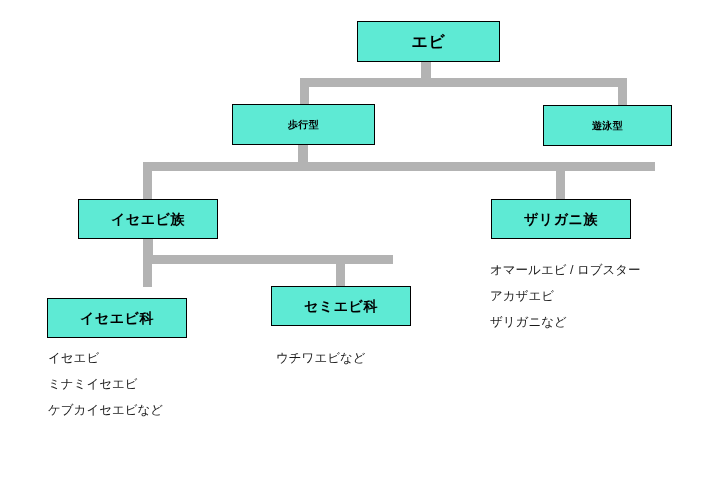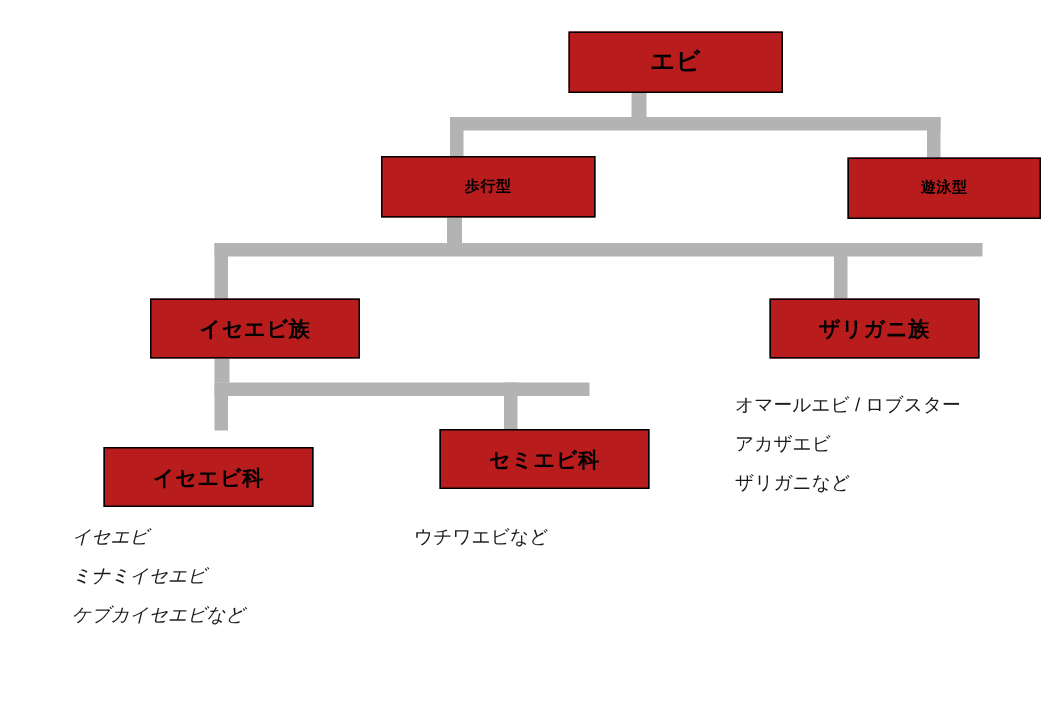--- a/index.html
+++ b/index.html
@@ -17,29 +17,28 @@
     width: 701px;
     height: 484px;
     background: #ffffff;
     overflow: hidden;
   }
   
   .node {
     position: absolute;
     box-sizing: border-box;
     border: 1.5px solid #000000;
-    background: #b91c1c;
+    background: #5eead4;
     display: flex;
     align-items: center;
     justify-content: center;
     font-weight: bold;
     color: #000000;
     z-index: 3;
     letter-spacing: 0.04em;
-    margin-left: 22px;
   }
   .node-label {
     display: block;
     line-height: 1;
     white-space: nowrap;
   }
   
   #node-ebi        { left: 357px; top: 21px;  width: 143px; height: 41px; font-size: 16px; }
   #node-walking    { left: 232px; top: 104px; width: 143px; height: 41px; font-size: 10px; }
   #node-swimming   { left: 543px; top: 105px; width: 129px; height: 41px; font-size: 10px; align-items: center; }
@@ -58,21 +57,21 @@
   
   .species-list {
     position: absolute;
     z-index: 2;
     font-size: 12.5px;
     line-height: 26px;
     color: #1a1a1a;
     white-space: nowrap;
   }
   .species-item { display: block; }
-  #list-ise  { left: 48px;  top: 345px; font-style: italic; }
+  #list-ise  { left: 48px;  top: 345px; }
   #list-semi { left: 276px; top: 345px; }
   #list-zari { left: 490px; top: 257px; }
 </style>
 </head>
 <body>
 
 <div id="diagram">
 
   <div class="conn" style="left:421px; top:62px; width:10px; height:16px;"></div>
   <div class="conn" style="left:300px; top:78px; width:327px; height:9px;"></div>

